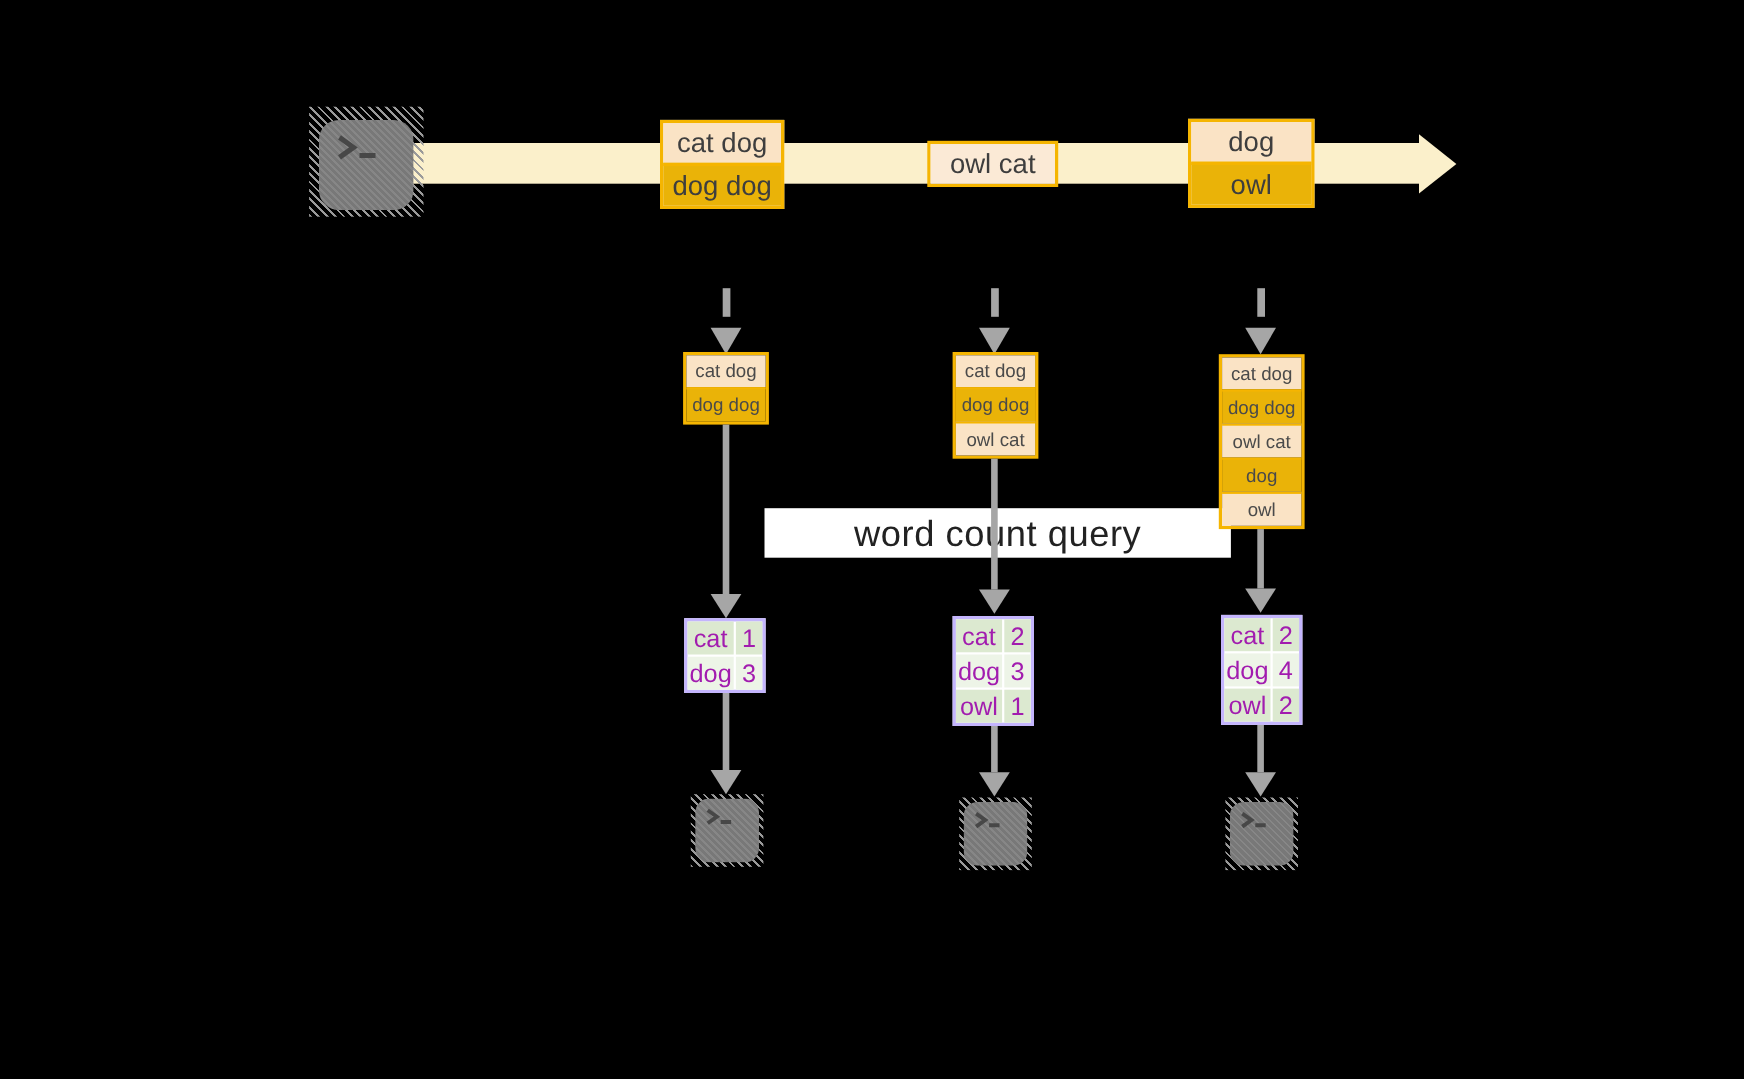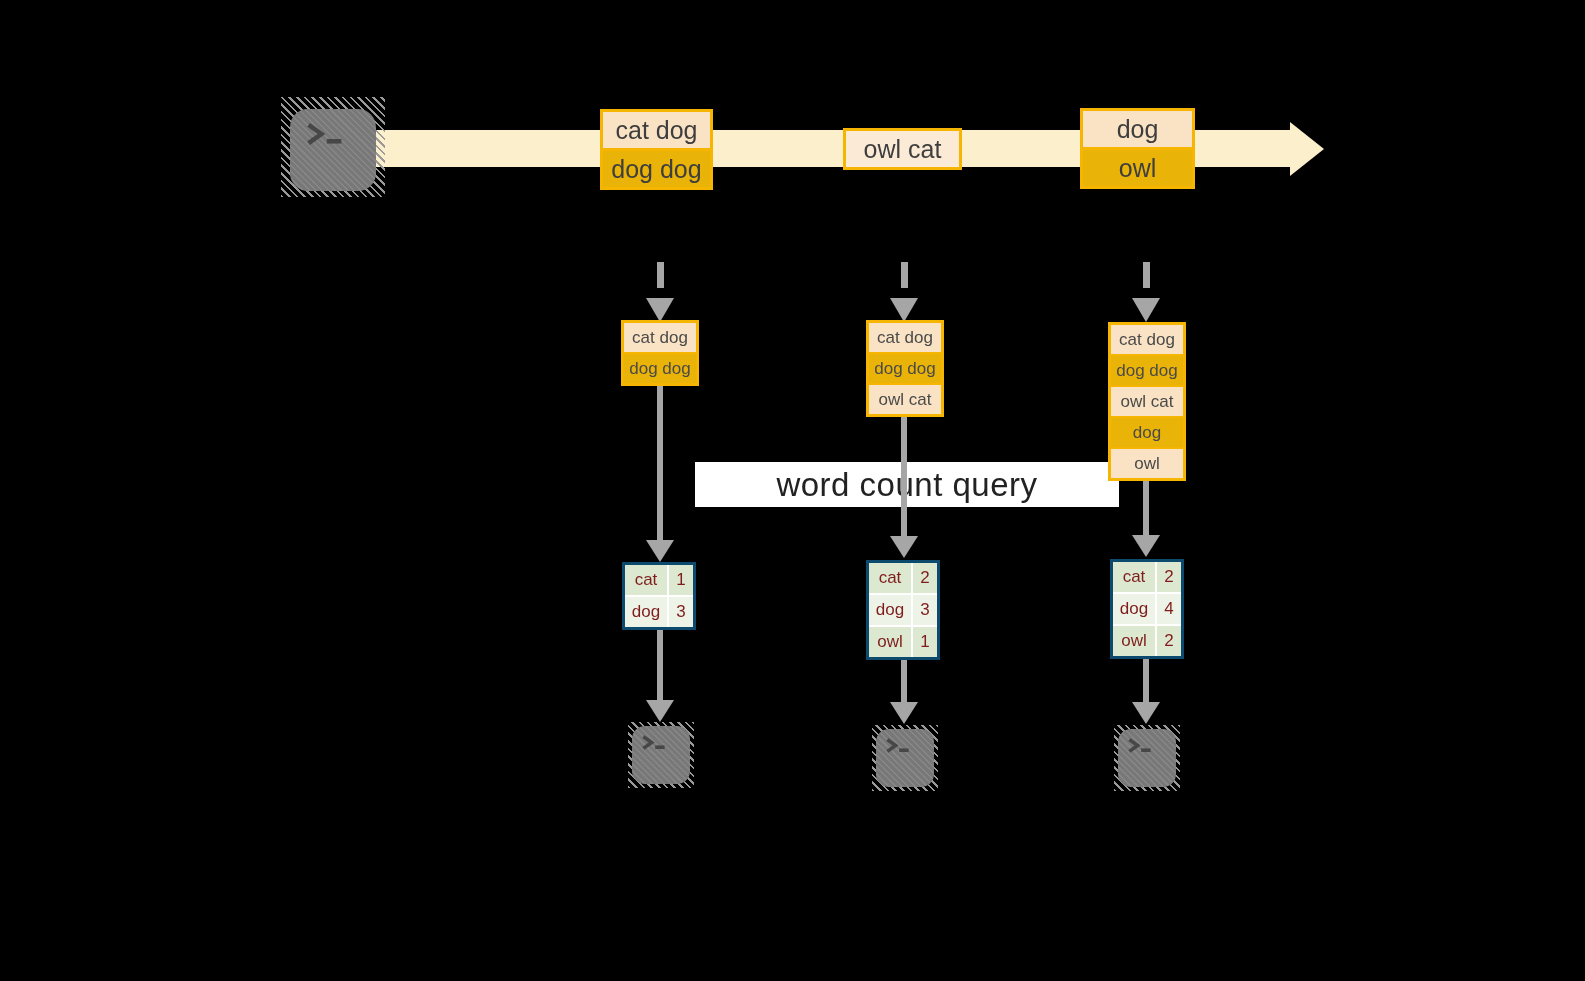--- a/index.html
+++ b/index.html
@@ -42,23 +42,23 @@
     border-left:14px solid transparent;border-right:14px solid transparent;border-top:24px solid #A6A6A6;}
   
   .aline{position:absolute;width:6px;background:#A6A6A6;z-index:4;}
   .ahead{position:absolute;width:0;height:0;z-index:4;
     border-left:14px solid transparent;border-right:14px solid transparent;border-top:22px solid #A6A6A6;}
   
   .banner{position:absolute;left:695px;top:462px;width:424px;height:45px;background:#FFFFFF;z-index:2;
     display:flex;align-items:center;justify-content:center;
     font-size:33px;color:#222;letter-spacing:0.5px;}
   
-  .gtable{position:absolute;z-index:3;border:3px solid #0c4a6e;background:#fff;
+  .gtable{position:absolute;z-index:3;border:3px solid #c4b5fd;background:#fff;
     display:grid;grid-template-columns:42px 24px;grid-auto-rows:30px;gap:2px;
-    color:#7f1d1d;font-size:17px;}
+    color:#a21caf;font-size:23px;}
   .gtable .cell{display:flex;align-items:center;justify-content:center;}
   .g-dark{background:#DCE9D0;}
   .g-light{background:#EDF4E7;}
 </style>
 </head>
 <body>
 
 <div id="stage">
 
   <div class="band"></div>

